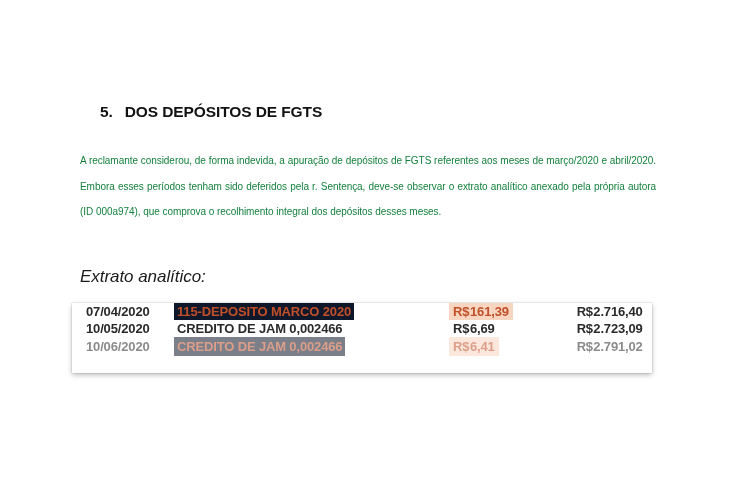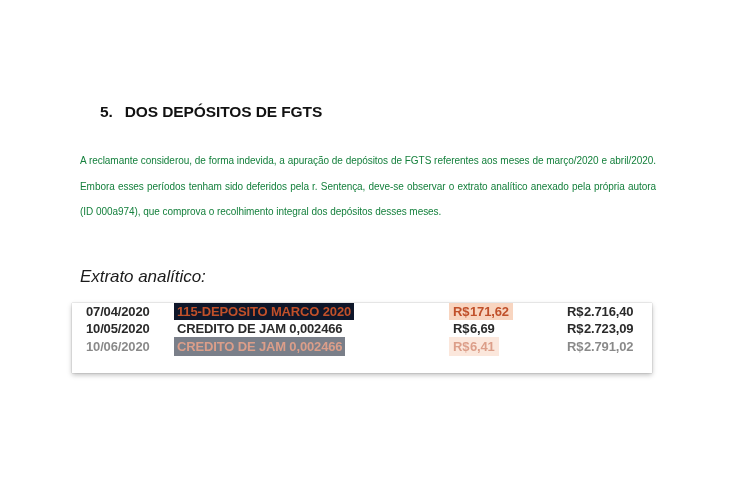--- a/index.html
+++ b/index.html
@@ -88,21 +88,21 @@
   .statement-table td {
     padding: 0;
     vertical-align: middle;
     white-space: nowrap;
     font-weight: 600;
   }
 
   .col-date   { width: 88px; padding-left: 14px !important; }
   .col-desc   { width: 275px; }
   .col-value  { width: 118px; }
-  .col-balance{ width: 85px; text-align: left; padding-right: 8px !important; }
+  .col-balance{ width: 85px; text-align: center; padding-right: 8px !important; }
 
   .cell-inner {
     display: inline-block;
     padding: 1px 3px;
   }
   .cell-inner.hl {
     background: #0f172a;
     color: #c0502a;
   }
 
@@ -154,21 +154,21 @@
 
         <tr>
           <td class="col-date">
             <span>07/04/2020</span>
           </td>
           <td class="col-desc">
             <span class="cell-inner hl">115-DEPOSITO MARCO 2020</span>
           </td>
           <td class="col-value">
             <span class="val-wrap hl">
-              <span class="cur">R$</span><span>171,62</span>
+              <span class="cur">R$</span><span>161,39</span>
             </span>
           </td>
           <td class="col-balance">
             <span class="bal-wrap">
               <span class="cur">R$</span><span>2.716,40</span>
             </span>
           </td>
         </tr>
 
         <tr>

